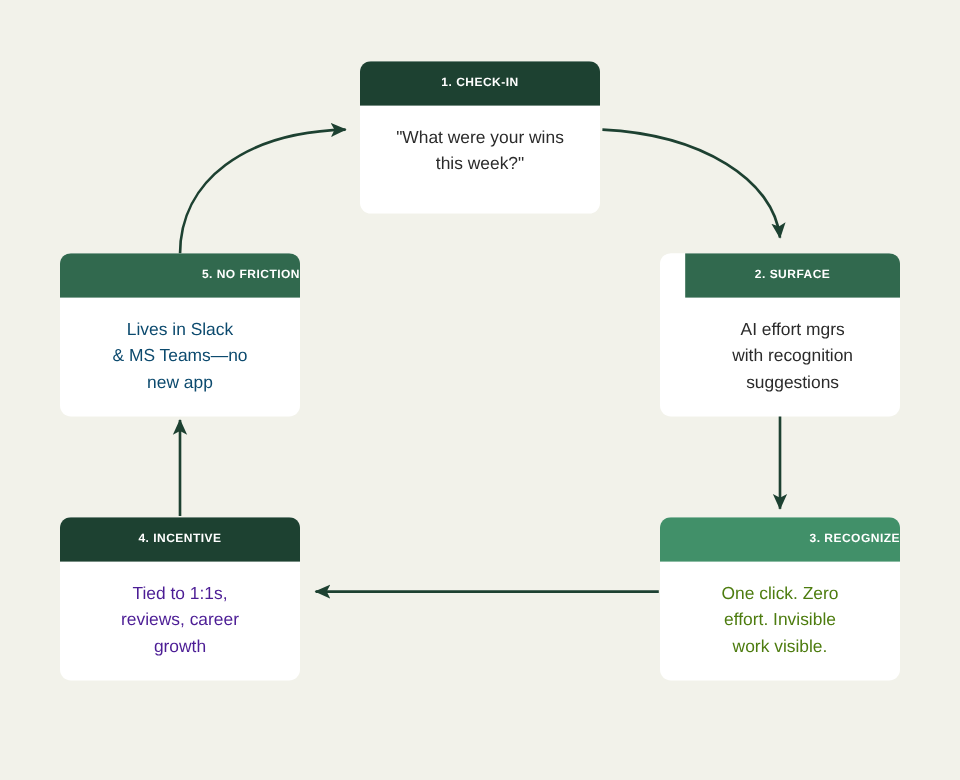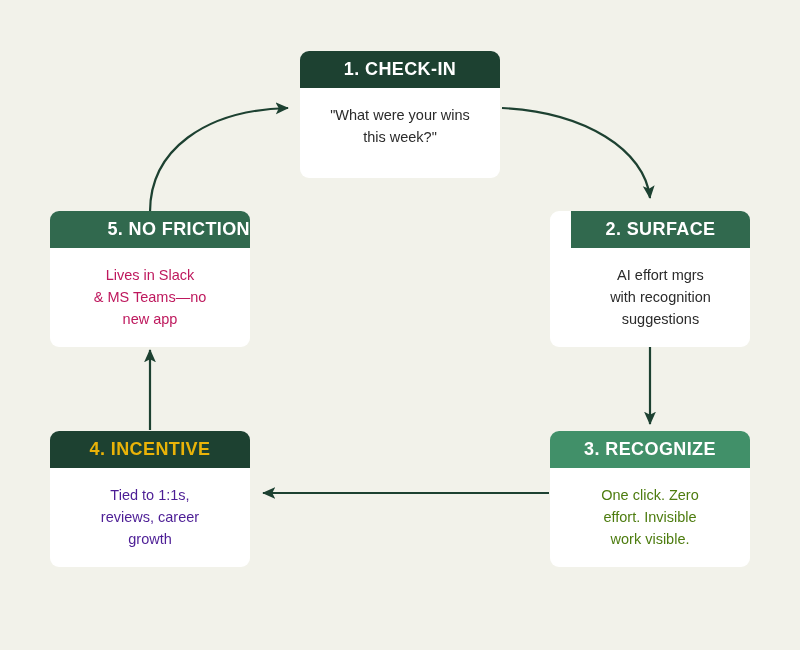--- a/index.html
+++ b/index.html
@@ -32,21 +32,21 @@
     border-radius: 9px;
     background: #ffffff;
     overflow: hidden;
     box-sizing: border-box;
   }
   .node-header {
     height: 37px;
     line-height: 37px;
     text-align: center;
     color: #ffffff;
-    font-size: 18px;
+    font-size: 10px;
     font-weight: bold;
     letter-spacing: 0.4px;
     white-space: nowrap;
   }
   .node-body {
     padding: 16px 14px 17px 14px;
     text-align: center;
     color: #2b2b2b;
     font-size: 14.5px;
     line-height: 22px;
@@ -90,33 +90,33 @@
   </div>
 
   <div class="node" id="node-2">
     <div class="node-header" style="background: rgb(49, 105, 78); color: rgb(255, 255, 255);">2. SURFACE</div>
     <div class="node-body" style="color: rgb(43, 43, 43);">AI effort mgrs
 with recognition
 suggestions</div>
   </div>
 
   <div class="node" id="node-3">
-    <div class="node-header" style="background: rgb(65, 144, 105); color: rgb(255, 255, 255);">3. RECOGNIZE</div>
+    <div class="node-header" style="background: rgb(65, 144, 105); color: rgb(255, 255, 255); text-align: right;">3. RECOGNIZE</div>
     <div class="node-body" style="color: #4d7c0f;">One click. Zero
 effort. Invisible
 work visible.</div>
   </div>
 
   <div class="node" id="node-4">
-    <div class="node-header" style="background: rgb(29, 65, 49); color: #eab308;">4. INCENTIVE</div>
+    <div class="node-header" style="background: rgb(29, 65, 49); color: #ffffff;">4. INCENTIVE</div>
     <div class="node-body" style="color: #4c1d95;">Tied to 1:1s,
 reviews, career
 growth</div>
   </div>
 
   <div class="node" id="node-5">
     <div class="node-header" style="background: rgb(49, 105, 78); color: rgb(255, 255, 255); text-align: right;">5. NO FRICTION</div>
-    <div class="node-body" style="color: #be185d;">Lives in Slack
+    <div class="node-body" style="color: #0c4a6e;">Lives in Slack
 &amp; MS Teams—no
 new app</div>
   </div>
 
 </div>
 
 </body></html>

